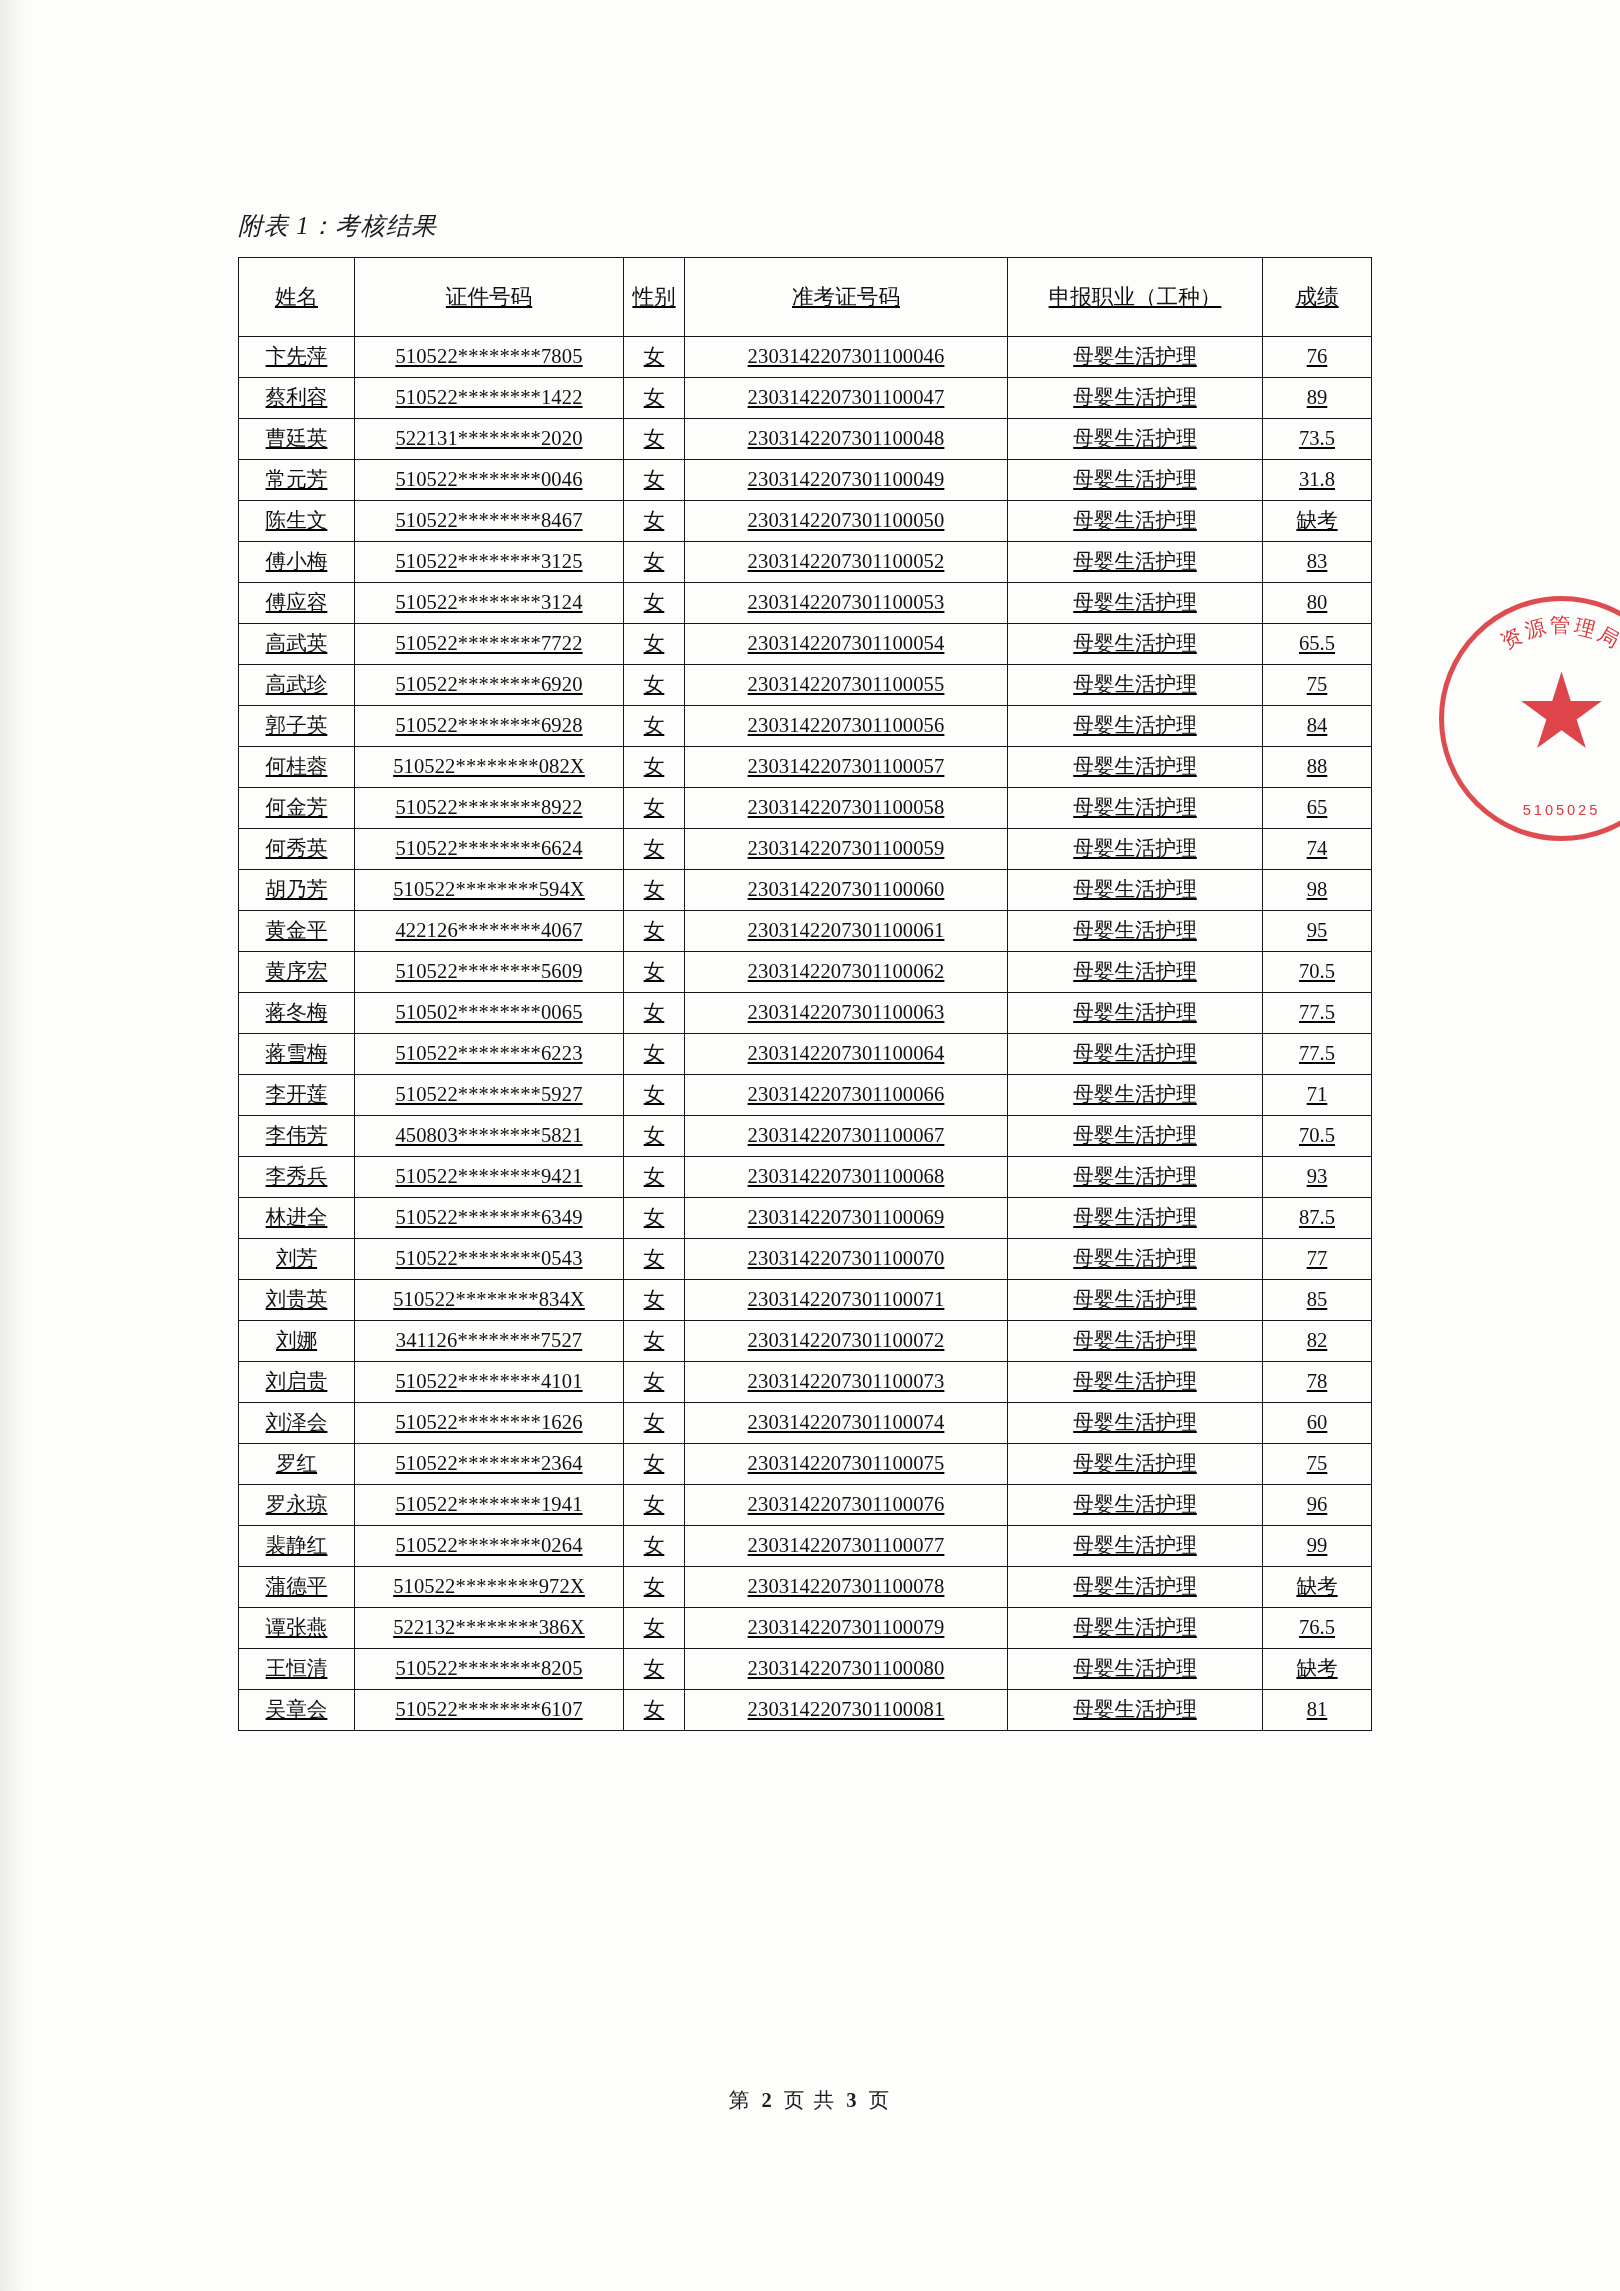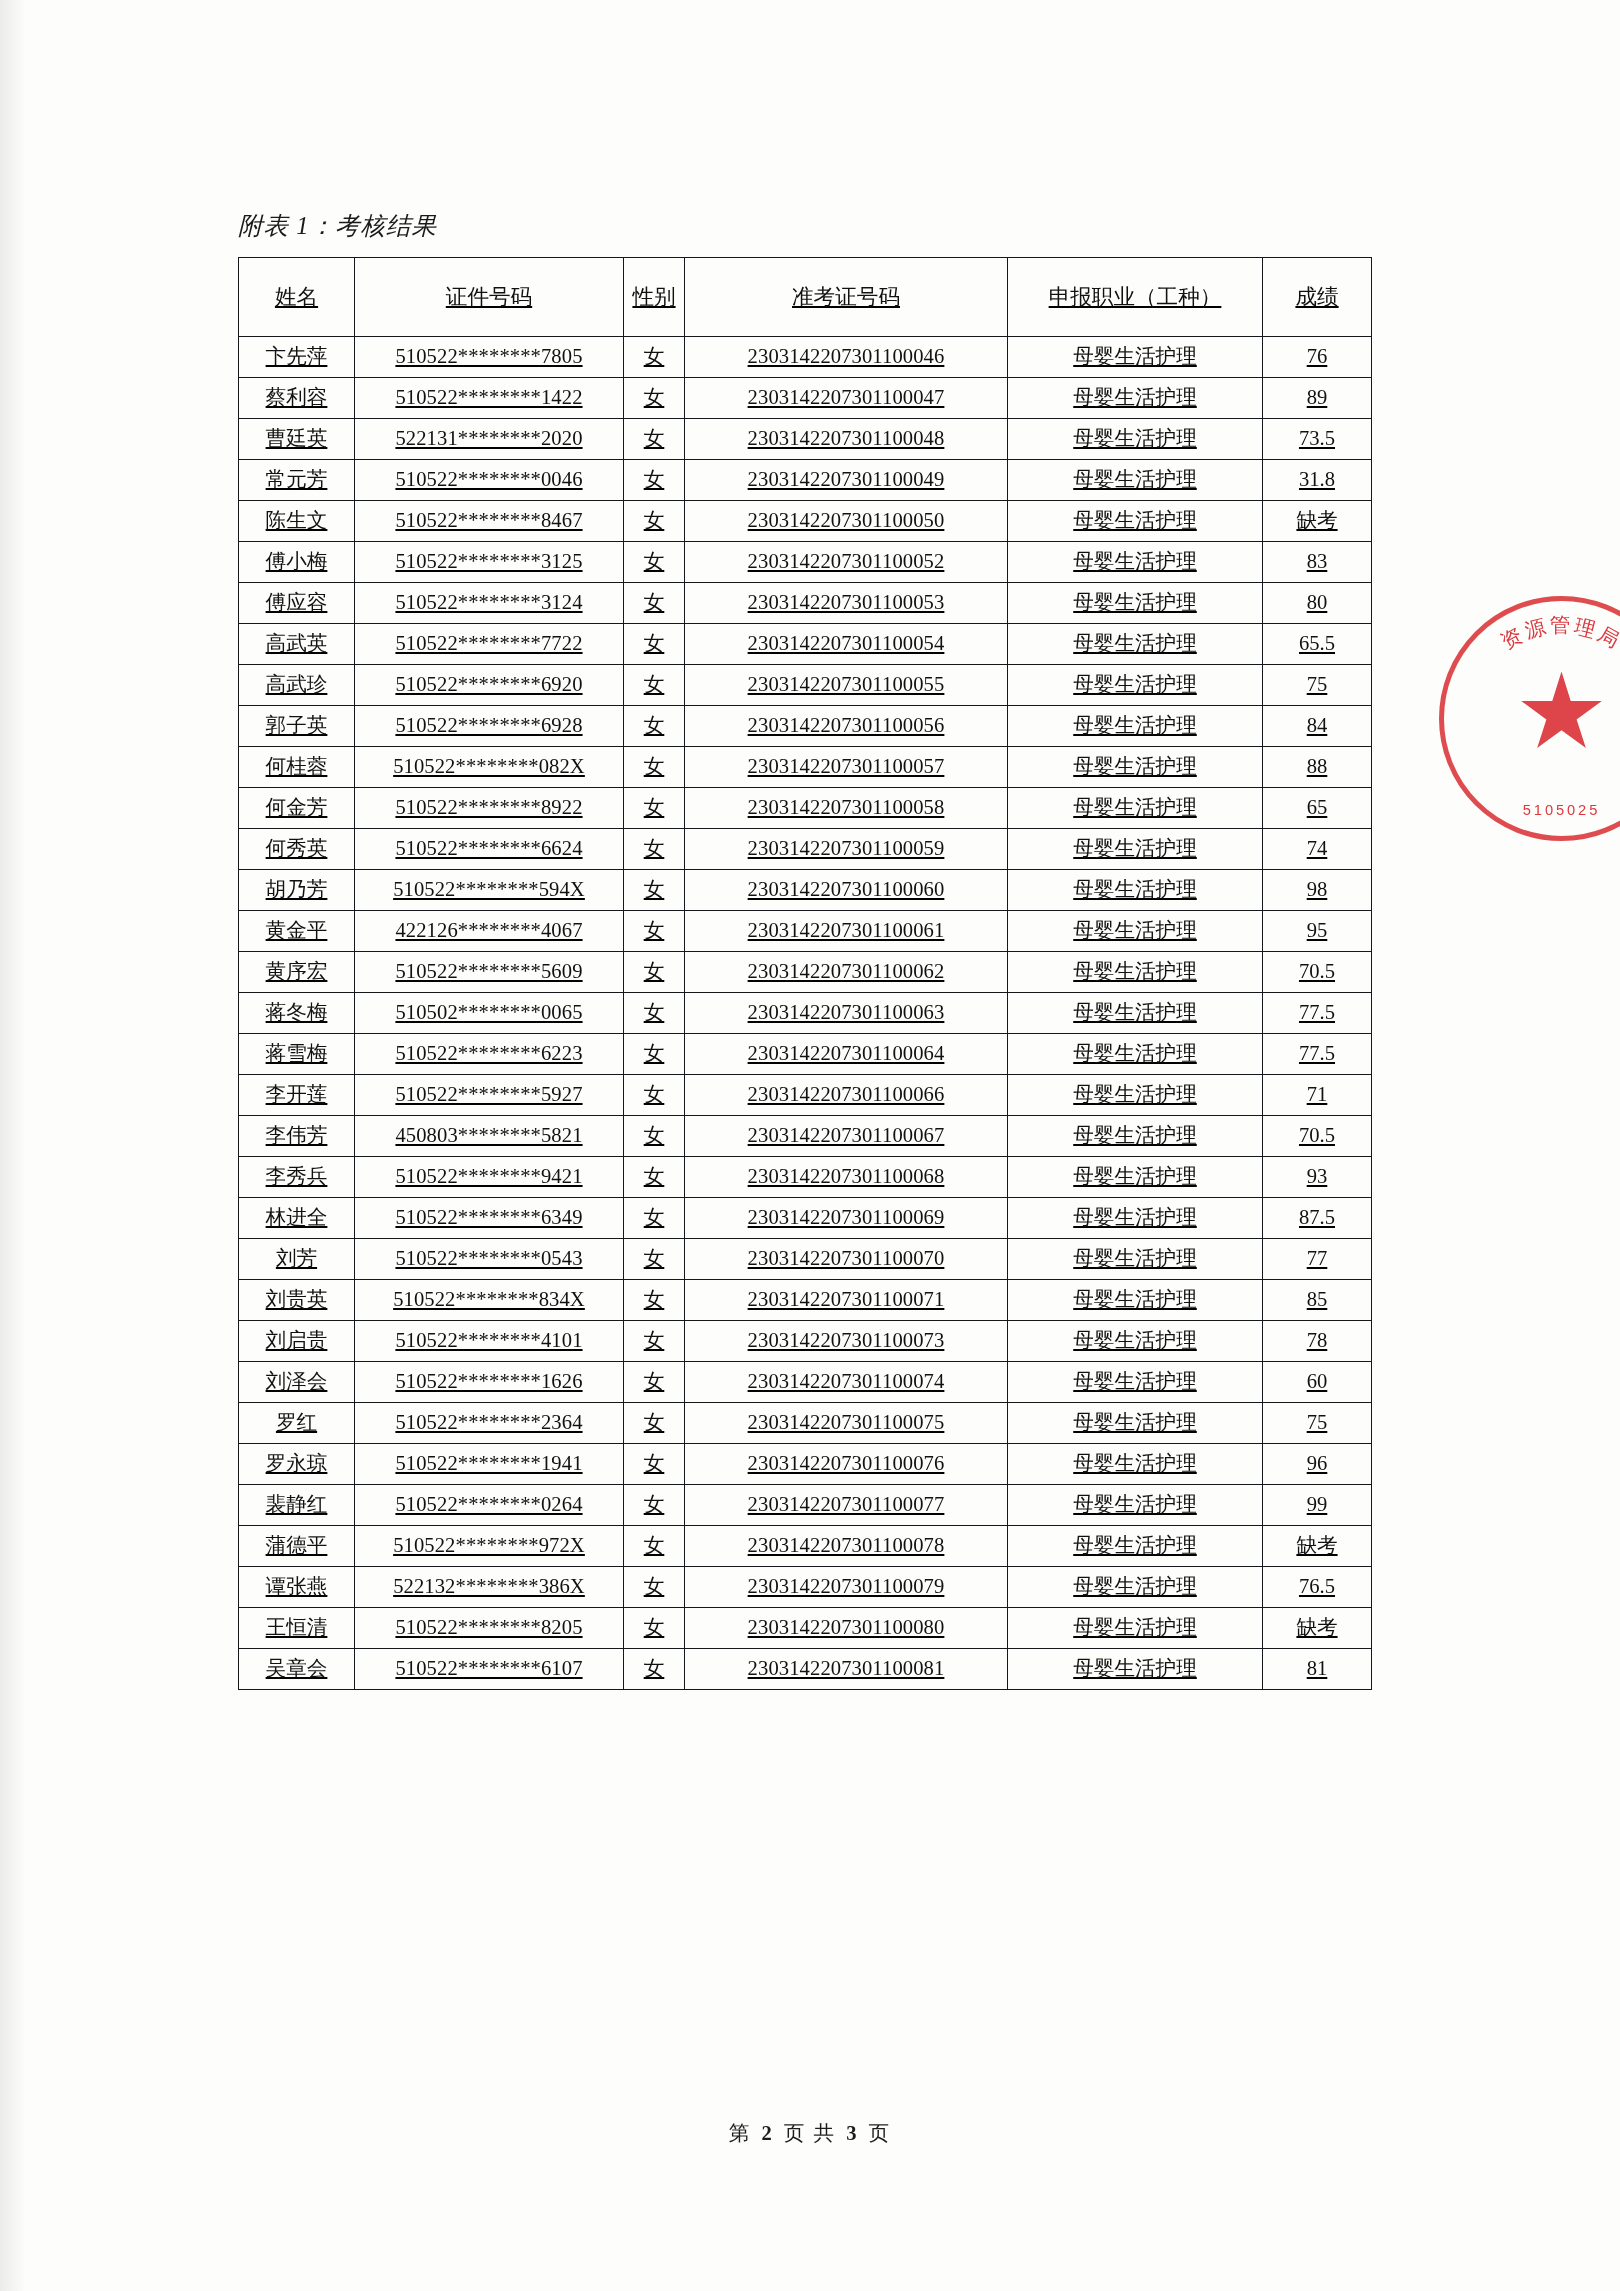--- a/index.html
+++ b/index.html
@@ -76,21 +76,20 @@
   }
   .footer {
     position: absolute;
     left: 0;
     right: 0;
     top: 2086px;
     text-align: center;
     font-size: 20.6px;
     color: #1c1c1c;
     letter-spacing: 2px;
-    margin-top: 33px;
   }
   .footer .num {
     font-weight: bold;
     padding: 0 2.9px;
   }
   
   .seal {
     position: absolute;
     left: 1439px;
     top: 596px;
@@ -366,20 +365,28 @@
           </tr>
           <tr>
             <td>刘贵英</td>
             <td class="cell-mono">510522********834X</td>
             <td>女</td>
             <td class="cell-mono">2303142207301100071</td>
             <td>母婴生活护理</td>
             <td>85</td>
           </tr>
           <tr>
+            <td>刘娜</td>
+            <td class="cell-mono">341126********7527</td>
+            <td>女</td>
+            <td class="cell-mono">2303142207301100072</td>
+            <td>母婴生活护理</td>
+            <td>82</td>
+          </tr>
+          <tr>
             <td>刘启贵</td>
             <td class="cell-mono">510522********4101</td>
             <td>女</td>
             <td class="cell-mono">2303142207301100073</td>
             <td>母婴生活护理</td>
             <td>78</td>
           </tr>
           <tr>
             <td>刘泽会</td>
             <td class="cell-mono">510522********1626</td>

